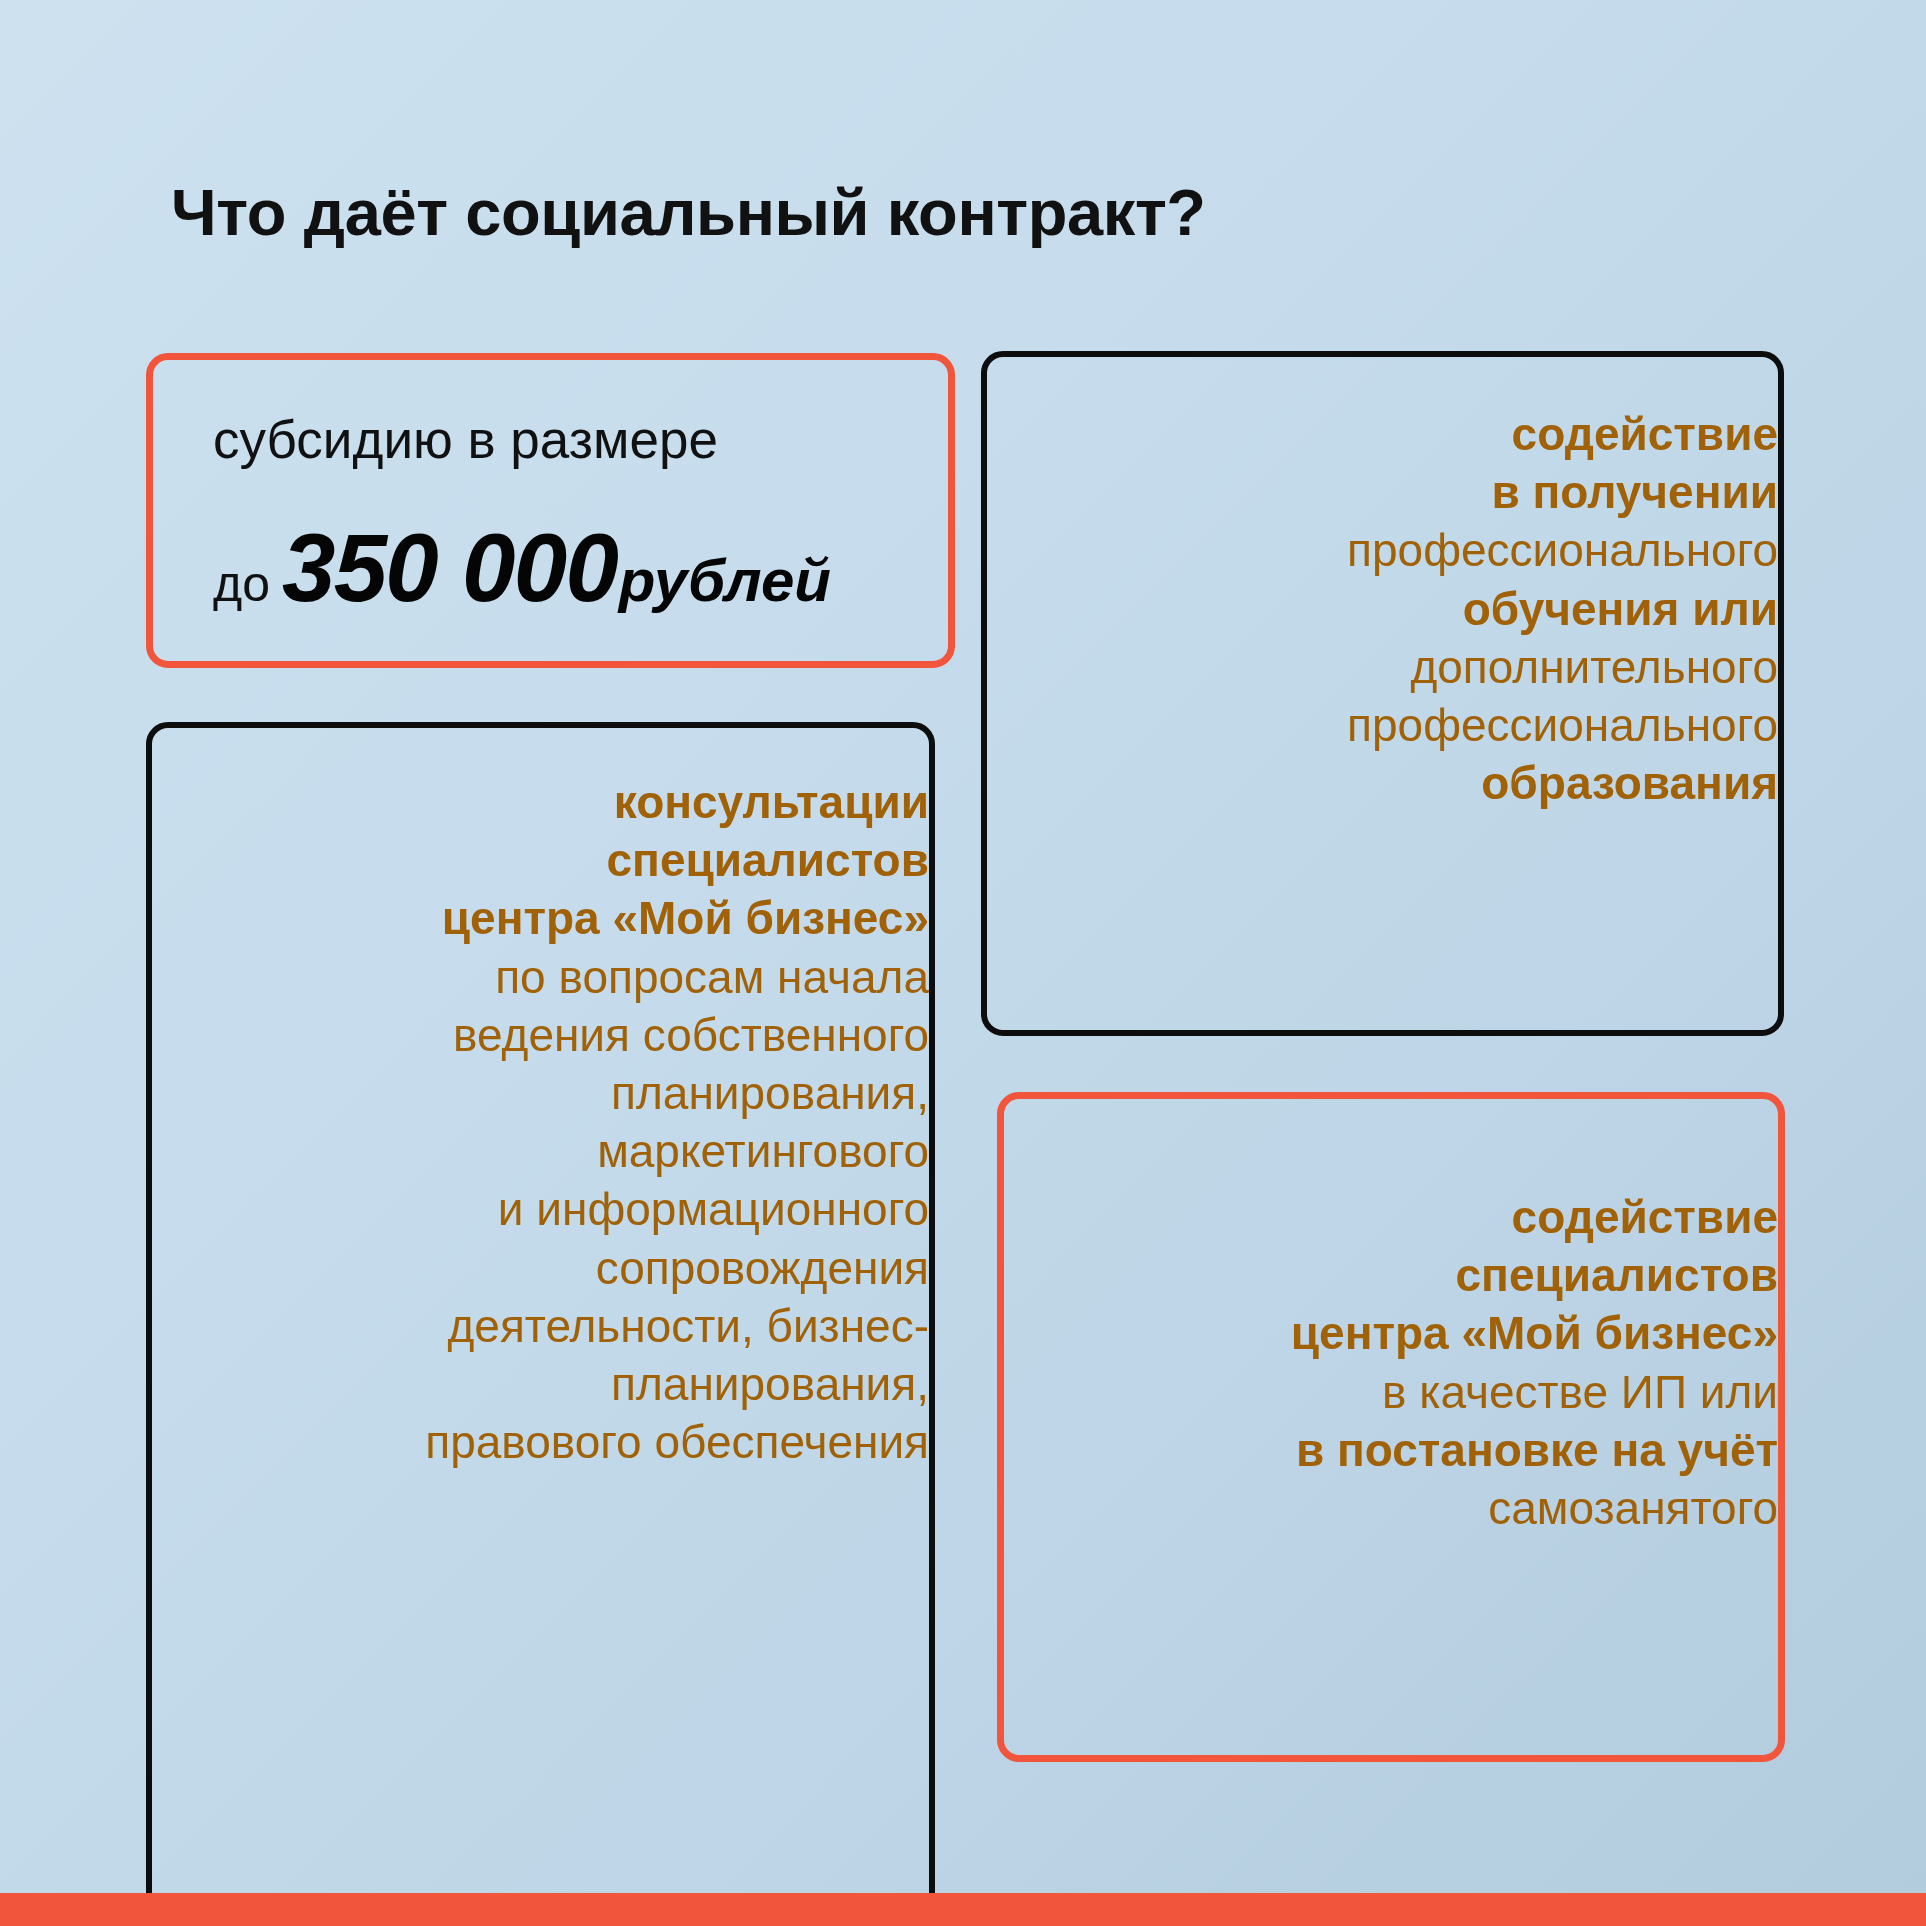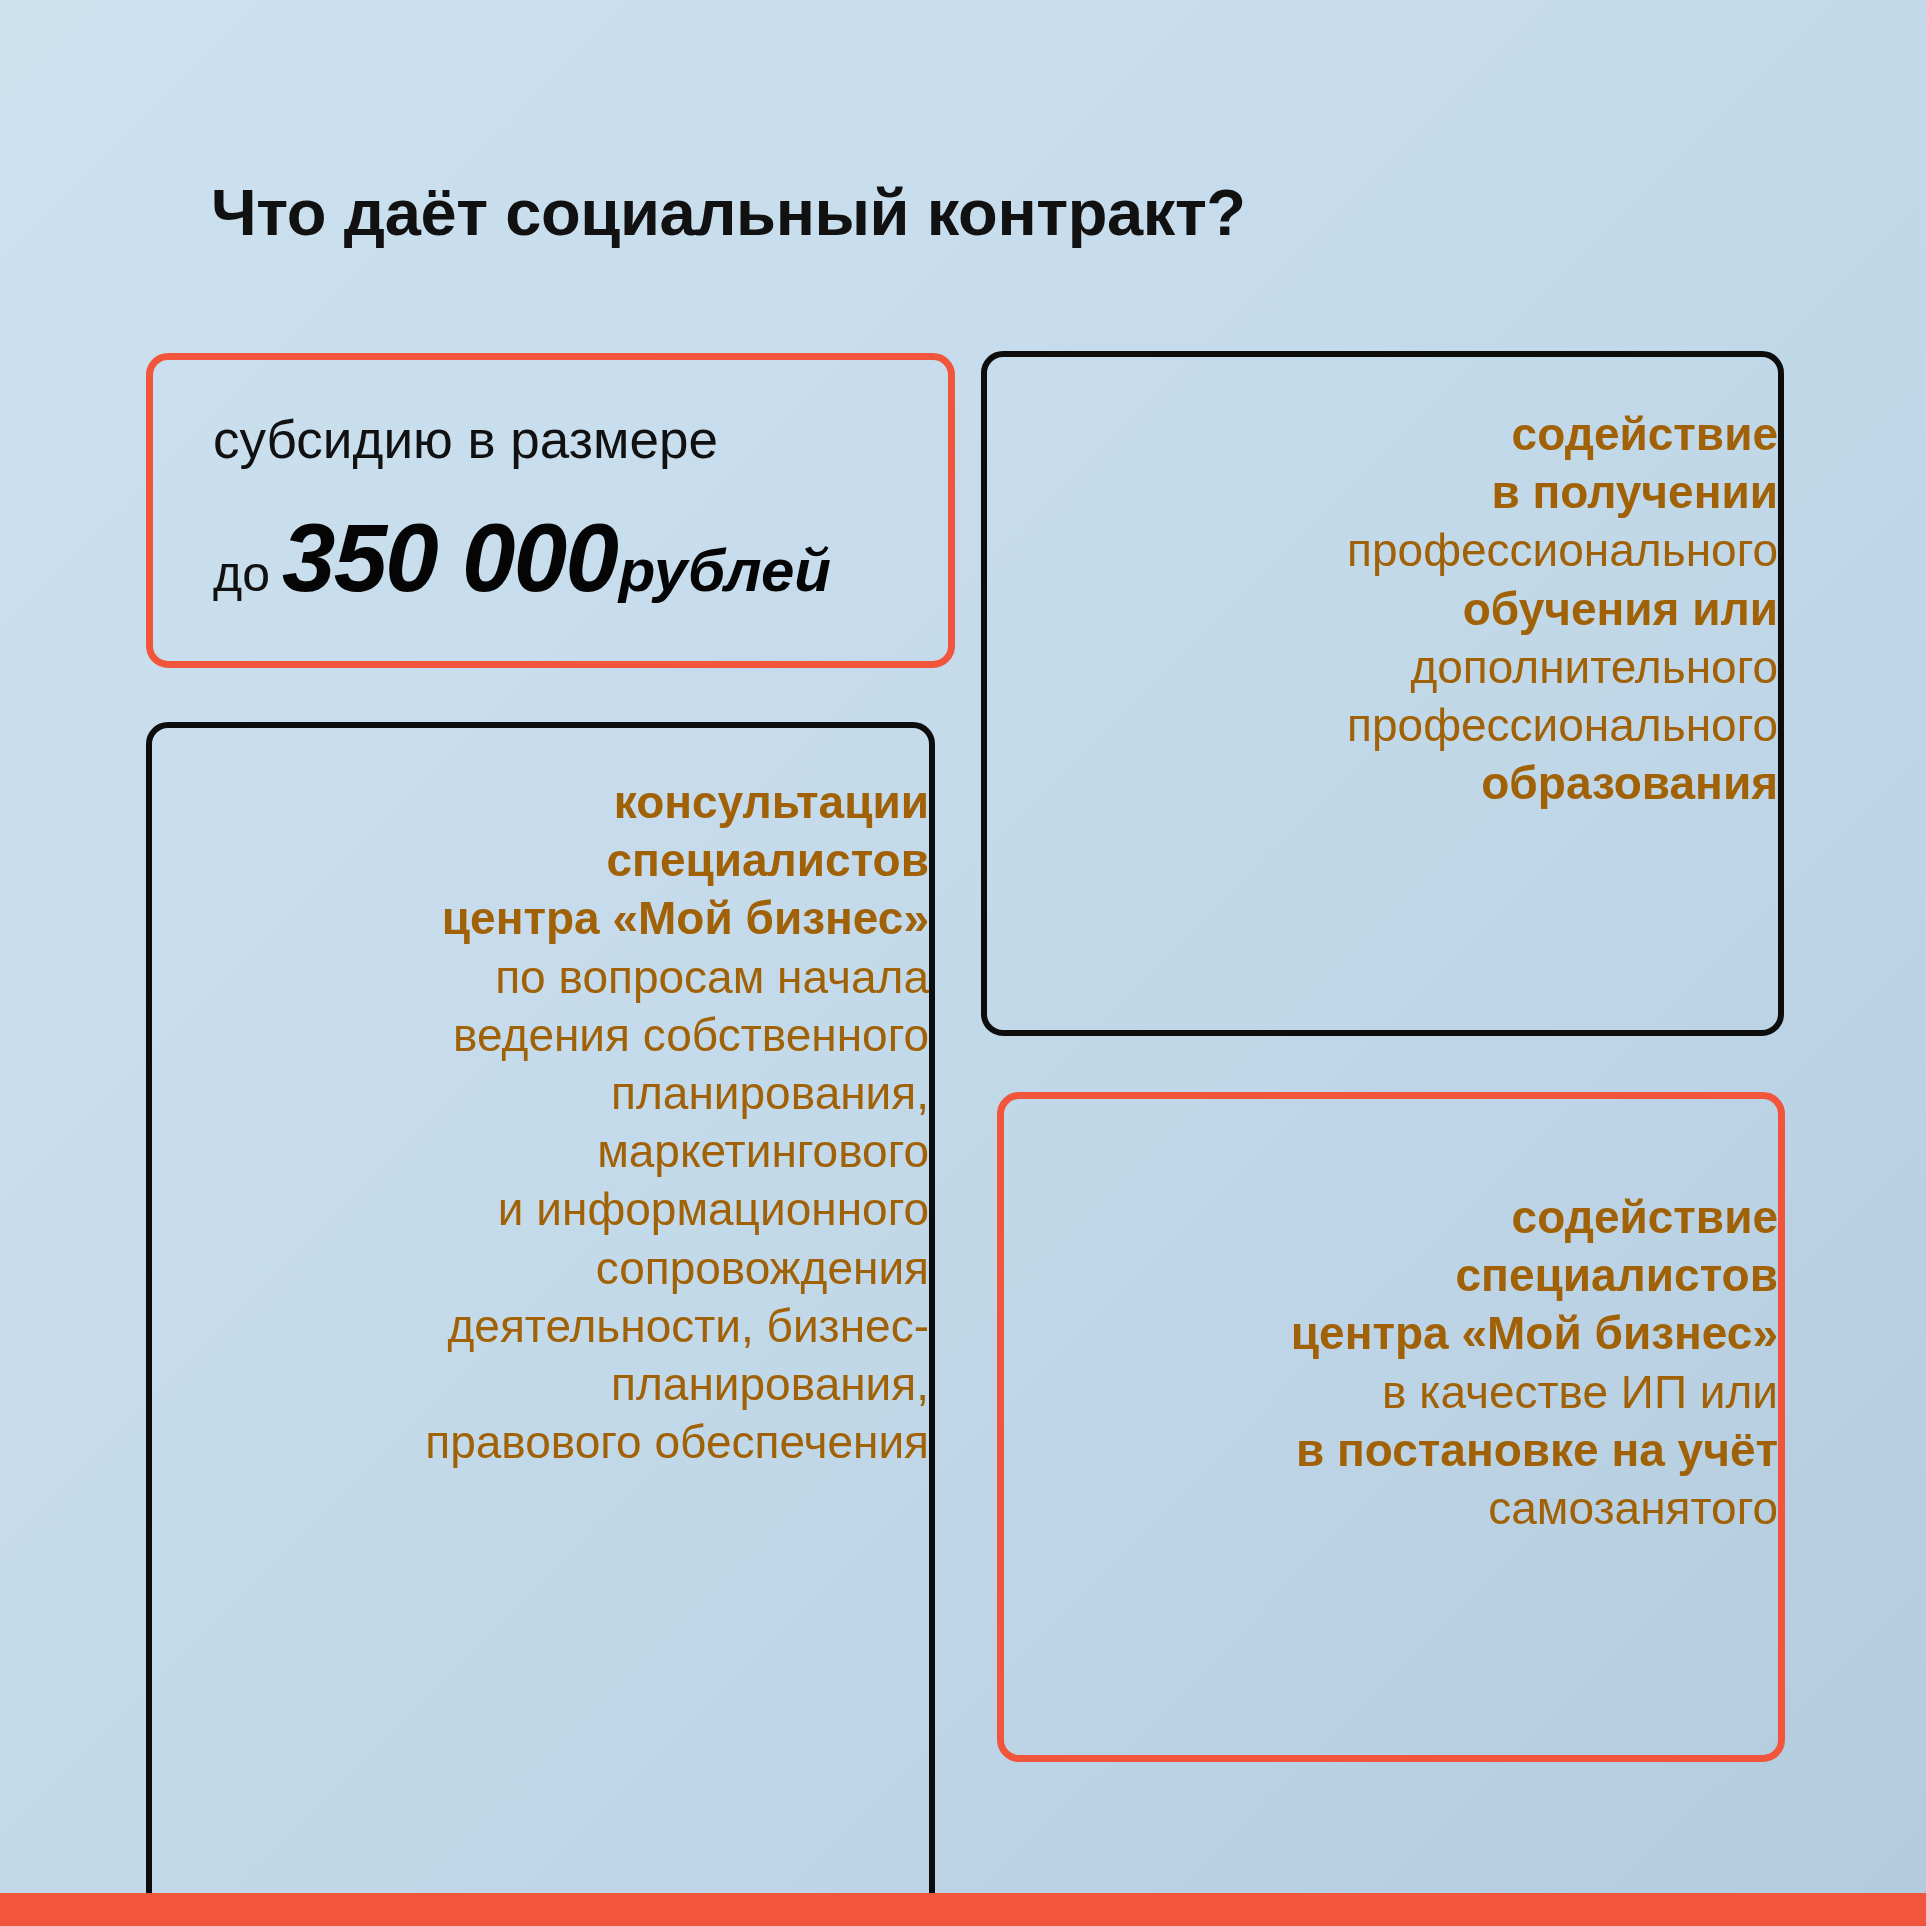--- a/index.html
+++ b/index.html
@@ -25,21 +25,20 @@
   .page-title {
     position: absolute;
     left: 171px;
     top: 135px;
     font-size: 65px;
     font-weight: 700;
     letter-spacing: -0.4px;
     color: #111111;
     white-space: nowrap;
     line-height: 1.05;
-    margin-left: 40px;
   }
 
   
   .card {
     position: absolute;
     box-sizing: border-box;
     border-radius: 22px;
     background: transparent;
   }
   .card.accent {
@@ -74,21 +73,21 @@
   }
   #card-subsidy .card-body { padding: 51px 0 0 60px; }
   #subsidy-lead {
     font-size: 53px;
     font-weight: 400;
     color: #111111;
     line-height: 1.1;
     white-space: nowrap;
   }
   #subsidy-amount-row {
-    margin-top: 34px;
+    margin-top: 44px;
     display: flex;
     align-items: baseline;
     white-space: nowrap;
   }
   .amount-prefix {
     font-size: 50px;
     font-weight: 400;
     color: #111111;
   }
   .amount-value {

